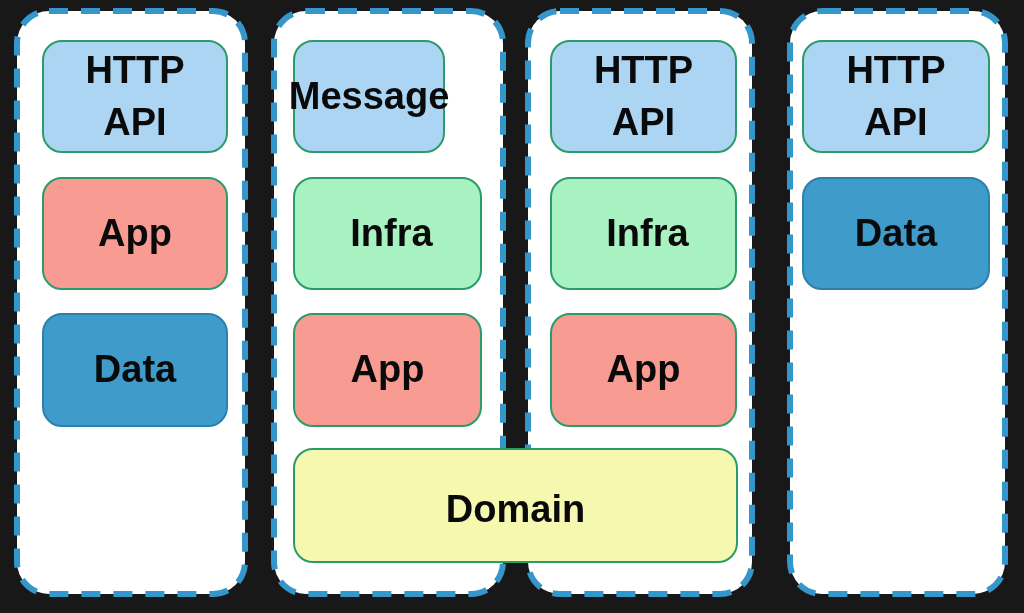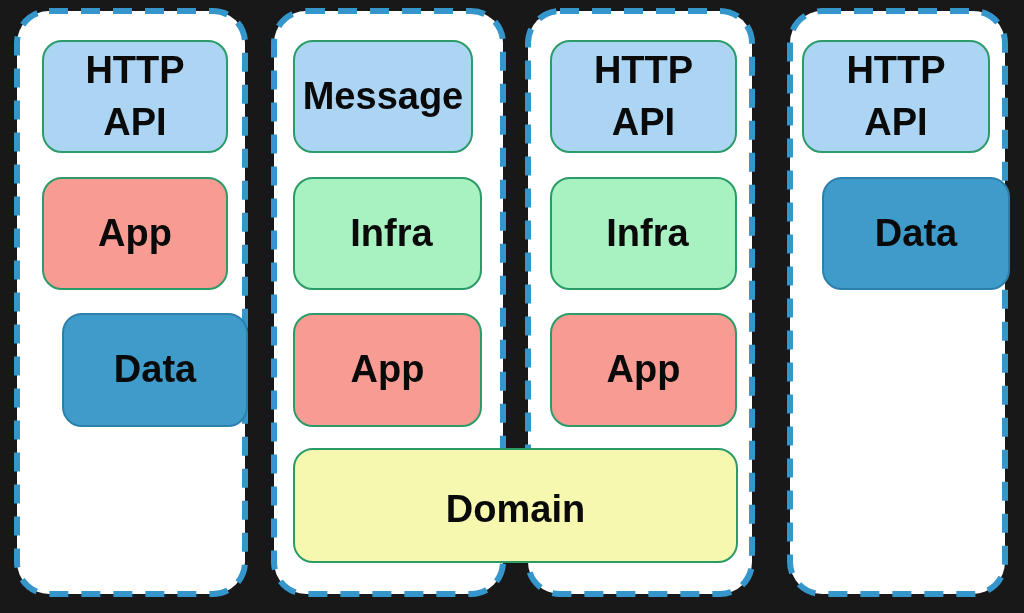--- a/index.html
+++ b/index.html
@@ -39,41 +39,41 @@
     justify-content: center;
     text-align: center;
     font-size: 38px;
     line-height: 1.35;
     color: var(--text-color, #0a0a0a);
     white-space: pre-line;
   }
   .t-api    { background: var(--api-fill, #abd5f3); }
   .t-infra  { background: var(--infra-fill, #a8f2c2); padding-left: 8px; }
   .t-app    { background: var(--app-fill, #f89c93); text-align: right; }
-  .t-data   { background: var(--data-fill, #3e9bca); border-color: var(--data-border, #2e80ac); margin-left: 20px; }
+  .t-data   { background: var(--data-fill, #3e9bca); border-color: var(--data-border, #2e80ac); }
   .t-domain { background: var(--domain-fill, #f5f8ae); padding-top: 8px; }
 </style>
 </head>
 <body>
 
 <div class="canvas">
 
   <svg class="borders-svg" width="1024" height="613" viewBox="0 0 1024 613">
     <rect x="17" y="11" width="228" height="583" rx="32"></rect>
     <rect x="274" y="11" width="229" height="583" rx="32"></rect>
     <rect x="528" y="11" width="224" height="583" rx="32"></rect>
     <rect x="790" y="11" width="215" height="583" rx="32"></rect>
   </svg>
 
   <div class="box t-api" style="left:42px;  top:40px;  width:186px; height:113px;">HTTP
 API</div>
   <div class="box t-app" style="left:42px;  top:177px; width:186px; height:113px;">App</div>
   <div class="box t-data" style="left:42px;  top:313px; width:186px; height:114px;">Data</div>
 
-  <div class="box t-api" style="left:293px; top:40px;  width:180px; height:113px;">Message</div>
+  <div class="box t-api" style="left:293px; top:40px;  width:152px; height:113px;">Message</div>
   <div class="box t-infra" style="left:293px; top:177px; width:189px; height:113px;">Infra</div>
   <div class="box t-app" style="left:293px; top:313px; width:189px; height:114px;">App</div>
 
   <div class="box t-api" style="left:550px; top:40px;  width:187px; height:113px;">HTTP
 API</div>
   <div class="box t-infra" style="left:550px; top:177px; width:187px; height:113px;">Infra</div>
   <div class="box t-app" style="left:550px; top:313px; width:187px; height:114px;">App</div>
 
   <div class="box t-api" style="left:802px; top:40px;  width:188px; height:113px;">HTTP
 API</div>

